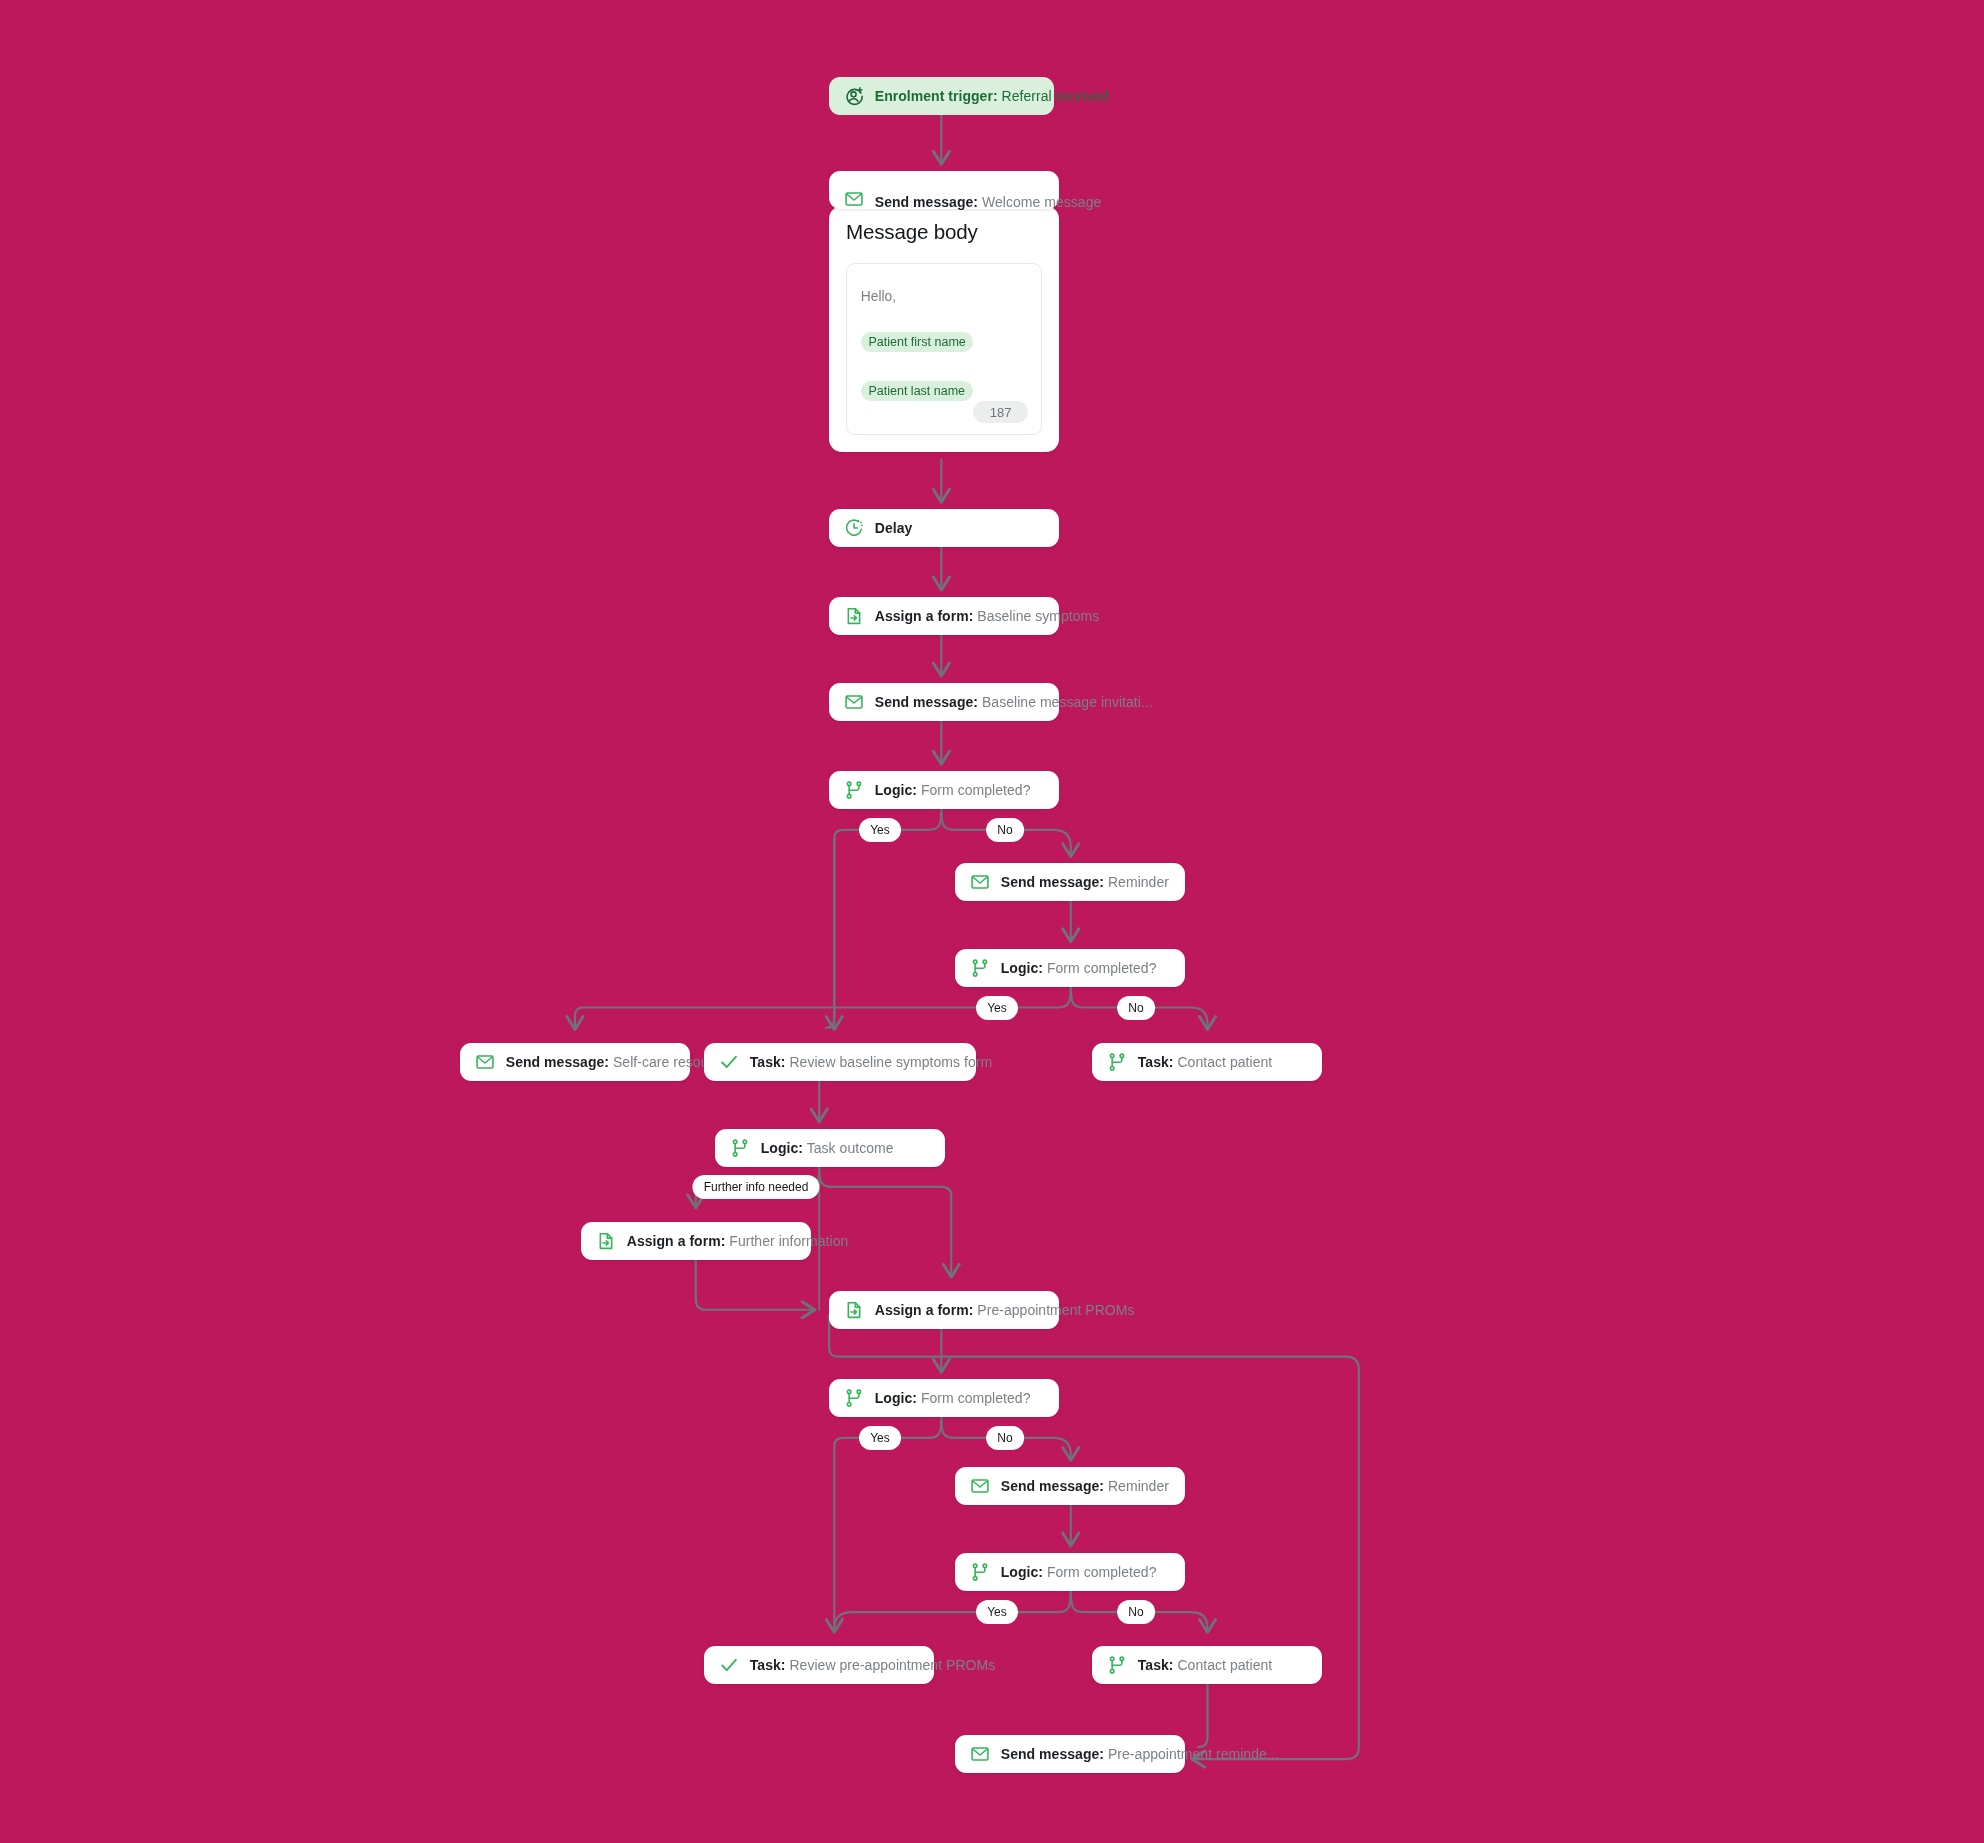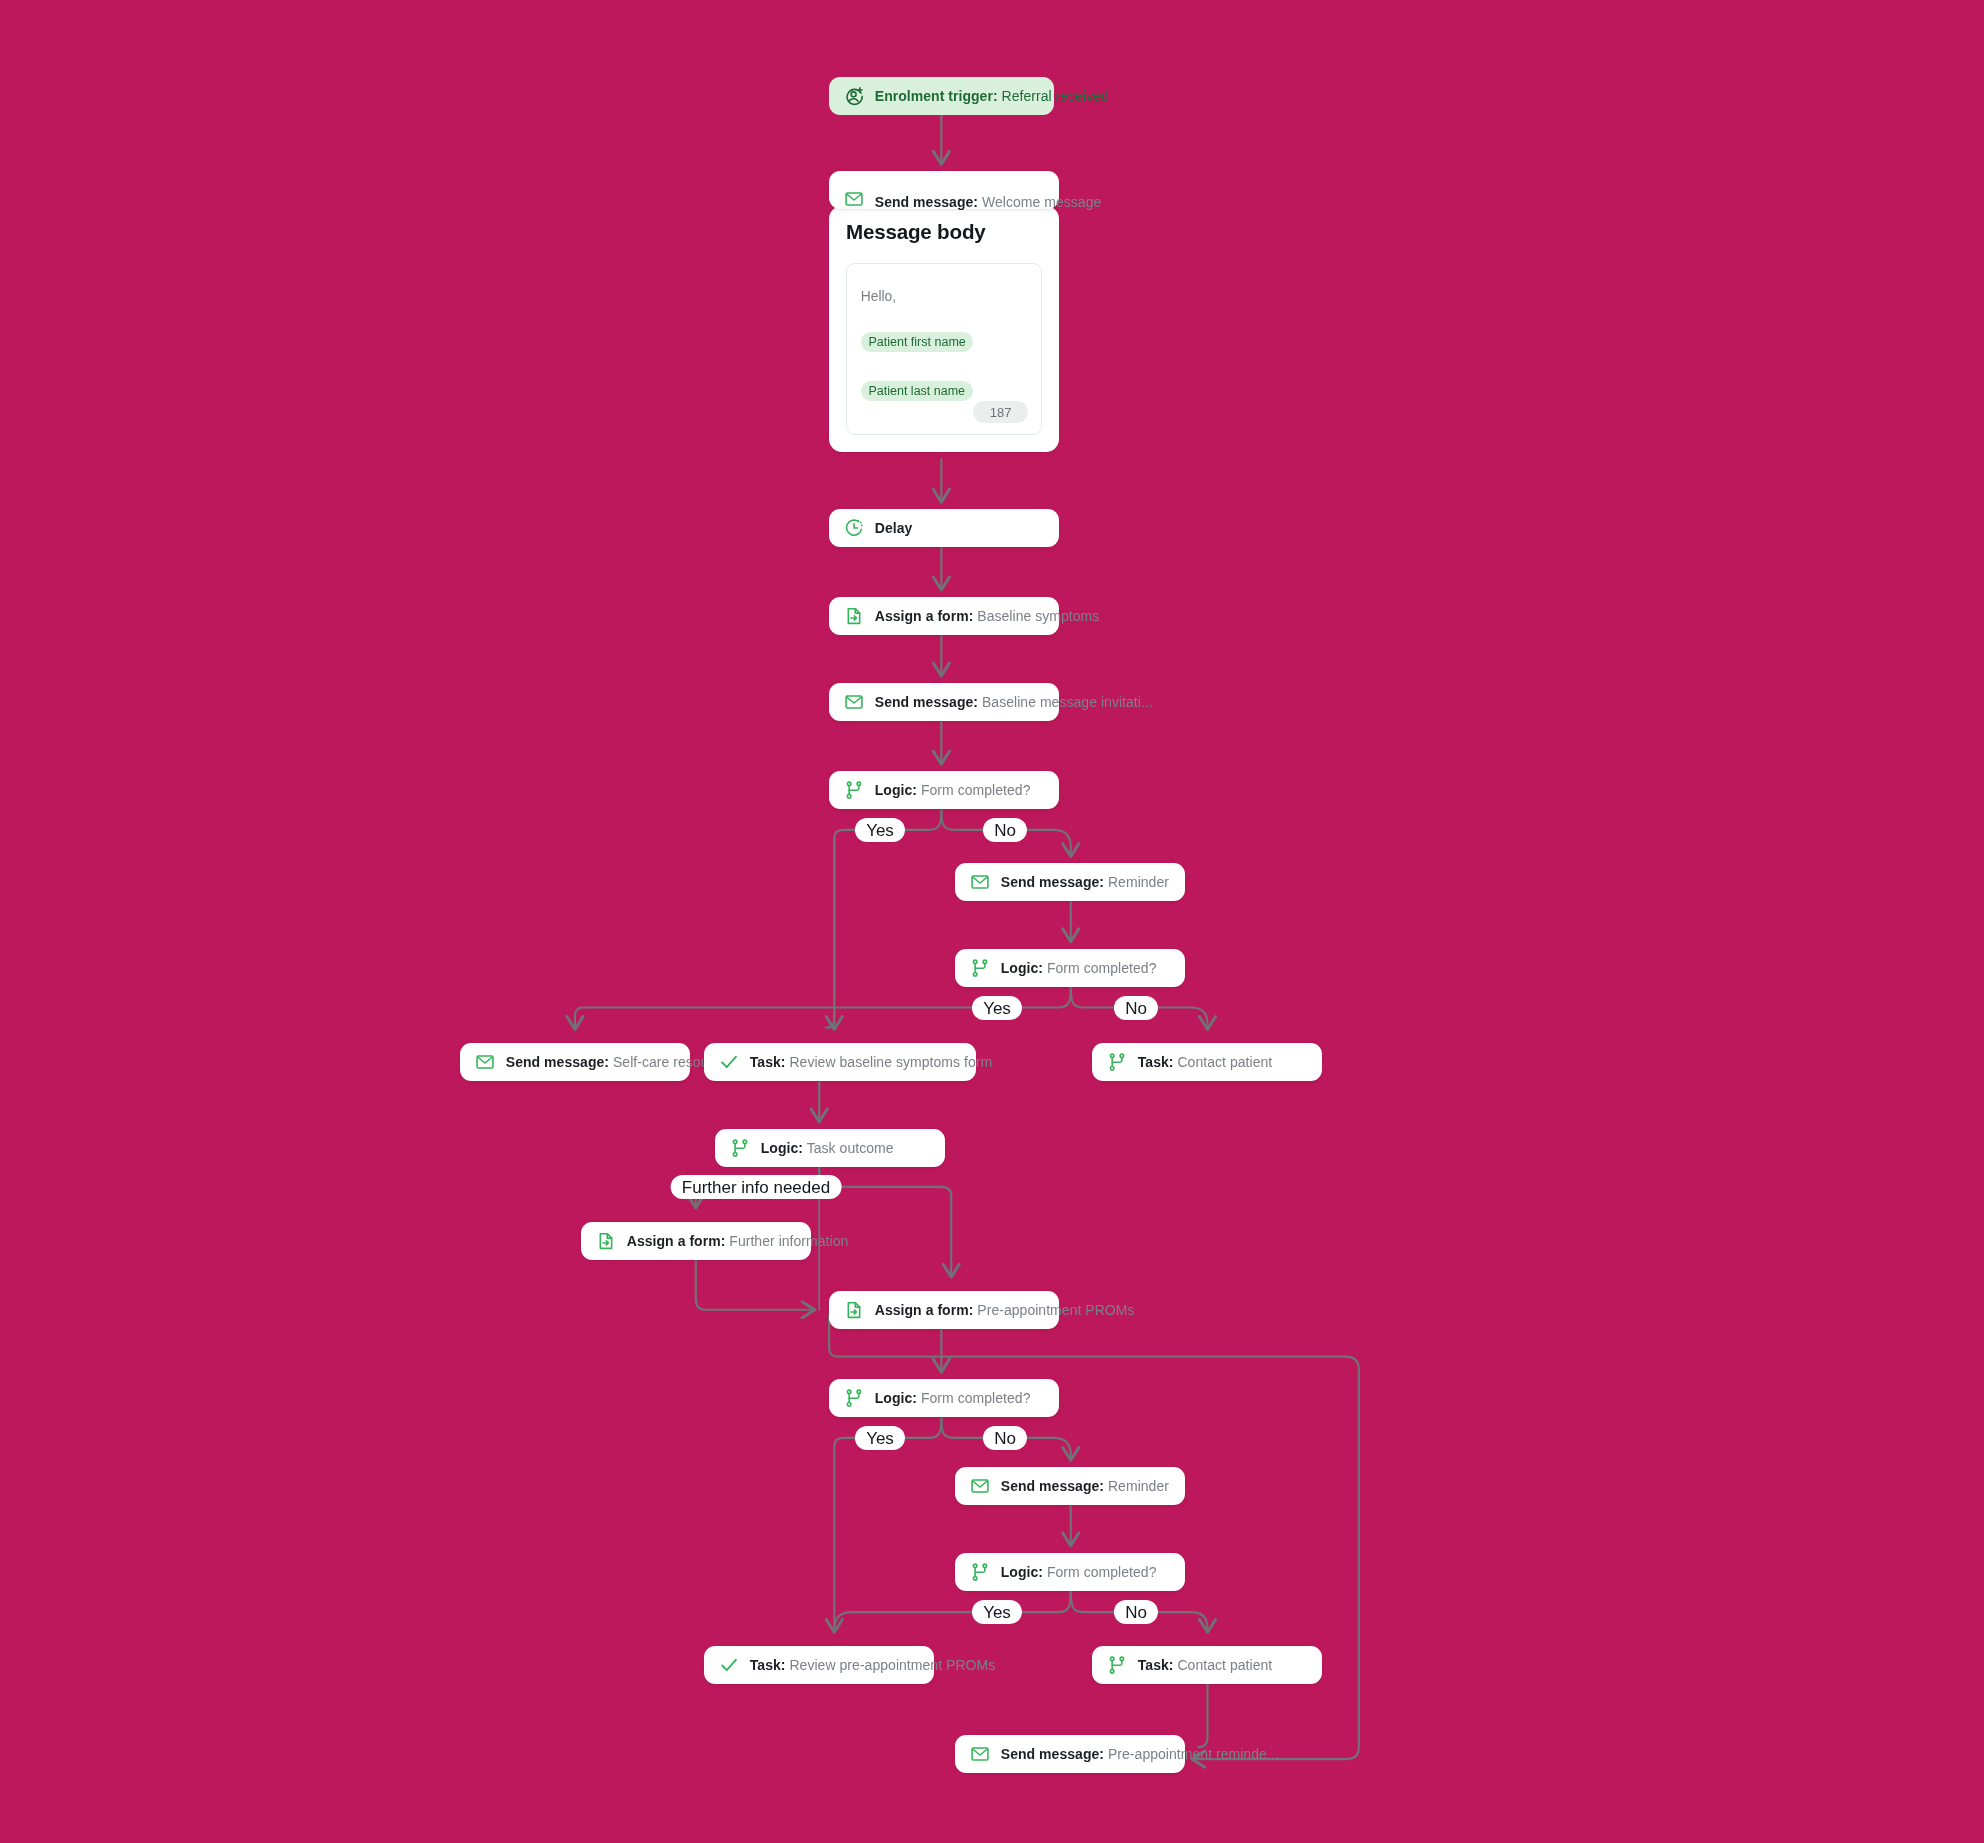--- a/index.html
+++ b/index.html
@@ -69,21 +69,21 @@
     background:#ffffff;
     border-radius:13px;
     box-shadow:0 1.3px 5.2px rgba(17,24,28,.06), 0 0.4px 0.9px rgba(17,24,28,.05);
     padding:16.3px 17px 17px 17px;
     z-index:2;
   }
   .composer h2{
     margin:0 0 20.6px 0;
     font-size:20.6px;
     line-height:1;
-    font-weight:700;
+    font-weight:400;
     letter-spacing:-0.2px;
     color:#15181c;
   }
   .composer .body-box{
     box-sizing:border-box;
     border:0.9px solid #dfeaf0;
     border-radius:8.6px;
     padding:14.6px 13.8px 11.2px 13.8px;
     min-height:172px;
     display:flex;
@@ -145,21 +145,21 @@
     position:absolute;
     transform:translate(-50%,-50%);
     display:inline-flex;
     align-items:center;
     justify-content:center;
     height:24px;
     padding:0 11.2px;
     border-radius:12px;
     background:#ffffff;
     color:#15181c;
-    font-size:17px;
+    font-size:12px;
     line-height:1;
     font-weight:400;
     white-space:nowrap;
     z-index:4;
     box-shadow:0 0.4px 1.3px rgba(17,24,28,.05);
   }
 </style>
 </head>
 <body>
 

